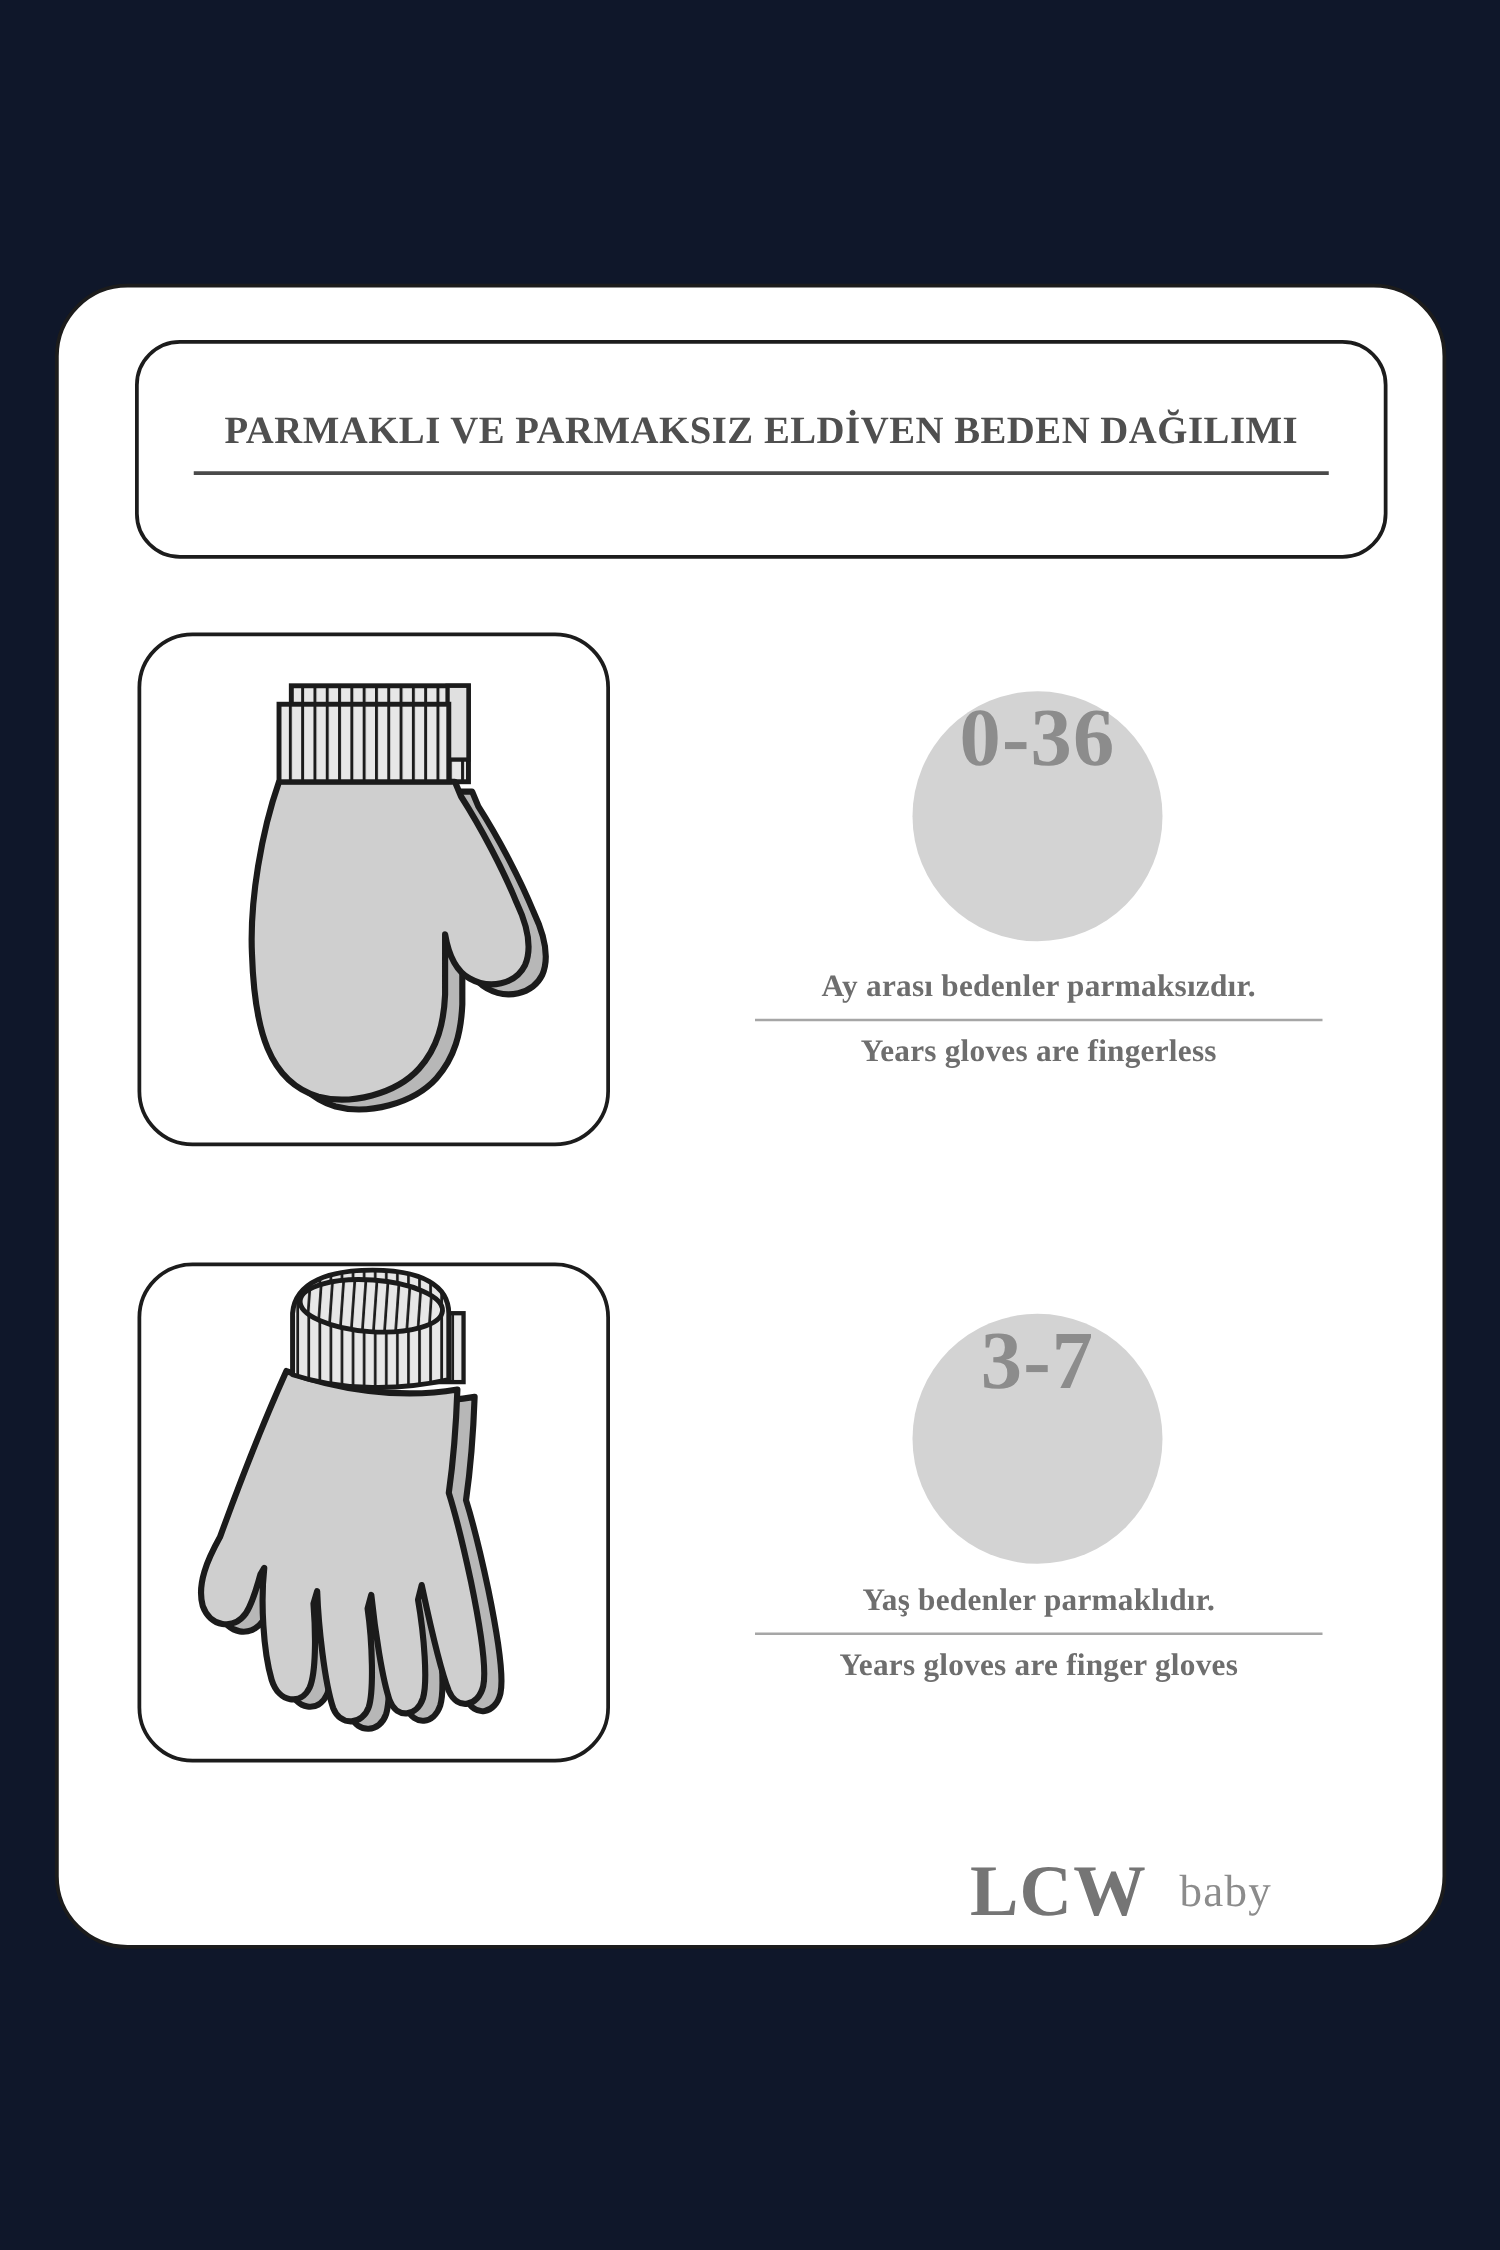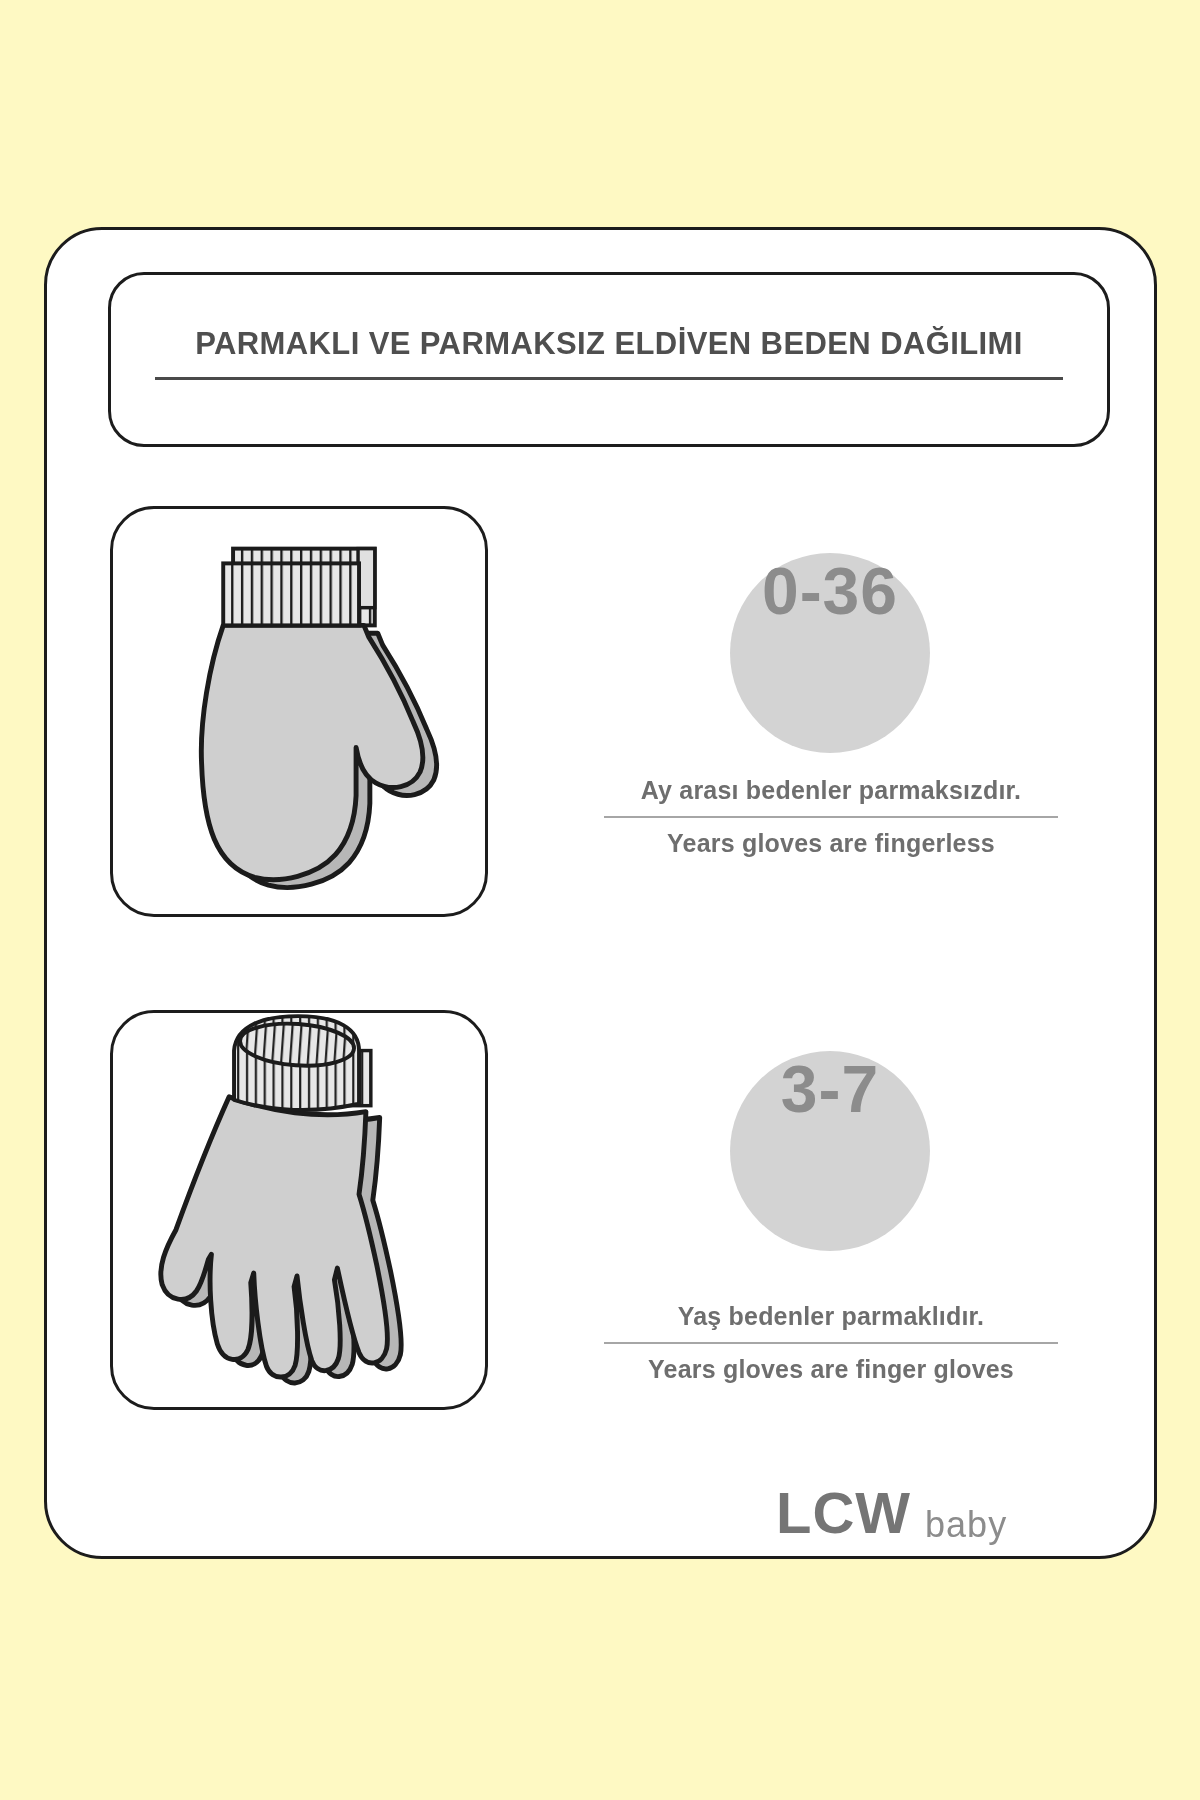--- a/index.html
+++ b/index.html
@@ -1,18 +1,18 @@
 <!DOCTYPE html>
 <html><head>
 <meta charset="utf-8">
 <style>
   html,body{margin:0;padding:0;background:#ffffff;}
   .canvas{
-    position:relative;width:1200px;height:1800px;background:#fef9c3;
-    font-family:Liberation Sans, sans-serif;overflow:hidden;
+    position:relative;width:1200px;height:1800px;background:#0f172a;
+    font-family:Liberation Serif, serif;overflow:hidden;
   }
   .outer-box{
     position:absolute;left:44px;top:227px;width:1113px;height:1332px;
     border:3px solid #1c1c1c;border-radius:58px;box-sizing:border-box;background:#ffffff;
   }
   .title-box{
     position:absolute;left:108px;top:272px;width:1002px;height:175px;
     border:3px solid #1c1c1c;border-radius:36px;box-sizing:border-box;background:#ffffff;
     display:flex;flex-direction:column;justify-content:center;align-items:center;
   }
@@ -31,25 +31,25 @@
   .size-circle{
     position:absolute;left:730px;width:200px;height:200px;border-radius:50%;
     background:#d3d3d3;display:flex;align-items:flex-start;justify-content:center;
   }
   .size-circle.c1{top:553px;}
   .size-circle.c2{top:1051px;}
   .size-circle .range{font-size:66px;font-weight:bold;color:#8c8c8c;letter-spacing:1px;}
 
   .info-block{position:absolute;left:604px;width:454px;text-align:center;}
   .info-block.b1{top:776px;}
-  .info-block.b2{top:1267px;margin-top:35px;}
+  .info-block.b2{top:1267px;}
   .info-tr,.info-en{font-size:25px;font-weight:bold;color:#6e6e6e;letter-spacing:.2px;margin:0;white-space:nowrap;}
   .info-divider{height:0;border-top:2px solid #a6a6a6;margin:11px 0;}
 
-  .logo{position:absolute;left:776px;top:1479px;display:flex;align-items:flex-end;gap:14px;}
+  .logo{position:absolute;left:776px;top:1479px;display:flex;align-items:center;gap:26px;}
   .logo-main{font-size:58px;font-weight:bold;color:#757575;letter-spacing:1px;}
   .logo-sub{font-size:36px;font-weight:normal;color:#8c8c8c;letter-spacing:1px;}
 </style>
 </head>
 <body>
 
 <div class="canvas">
 
   <div class="outer-box"></div>
 

